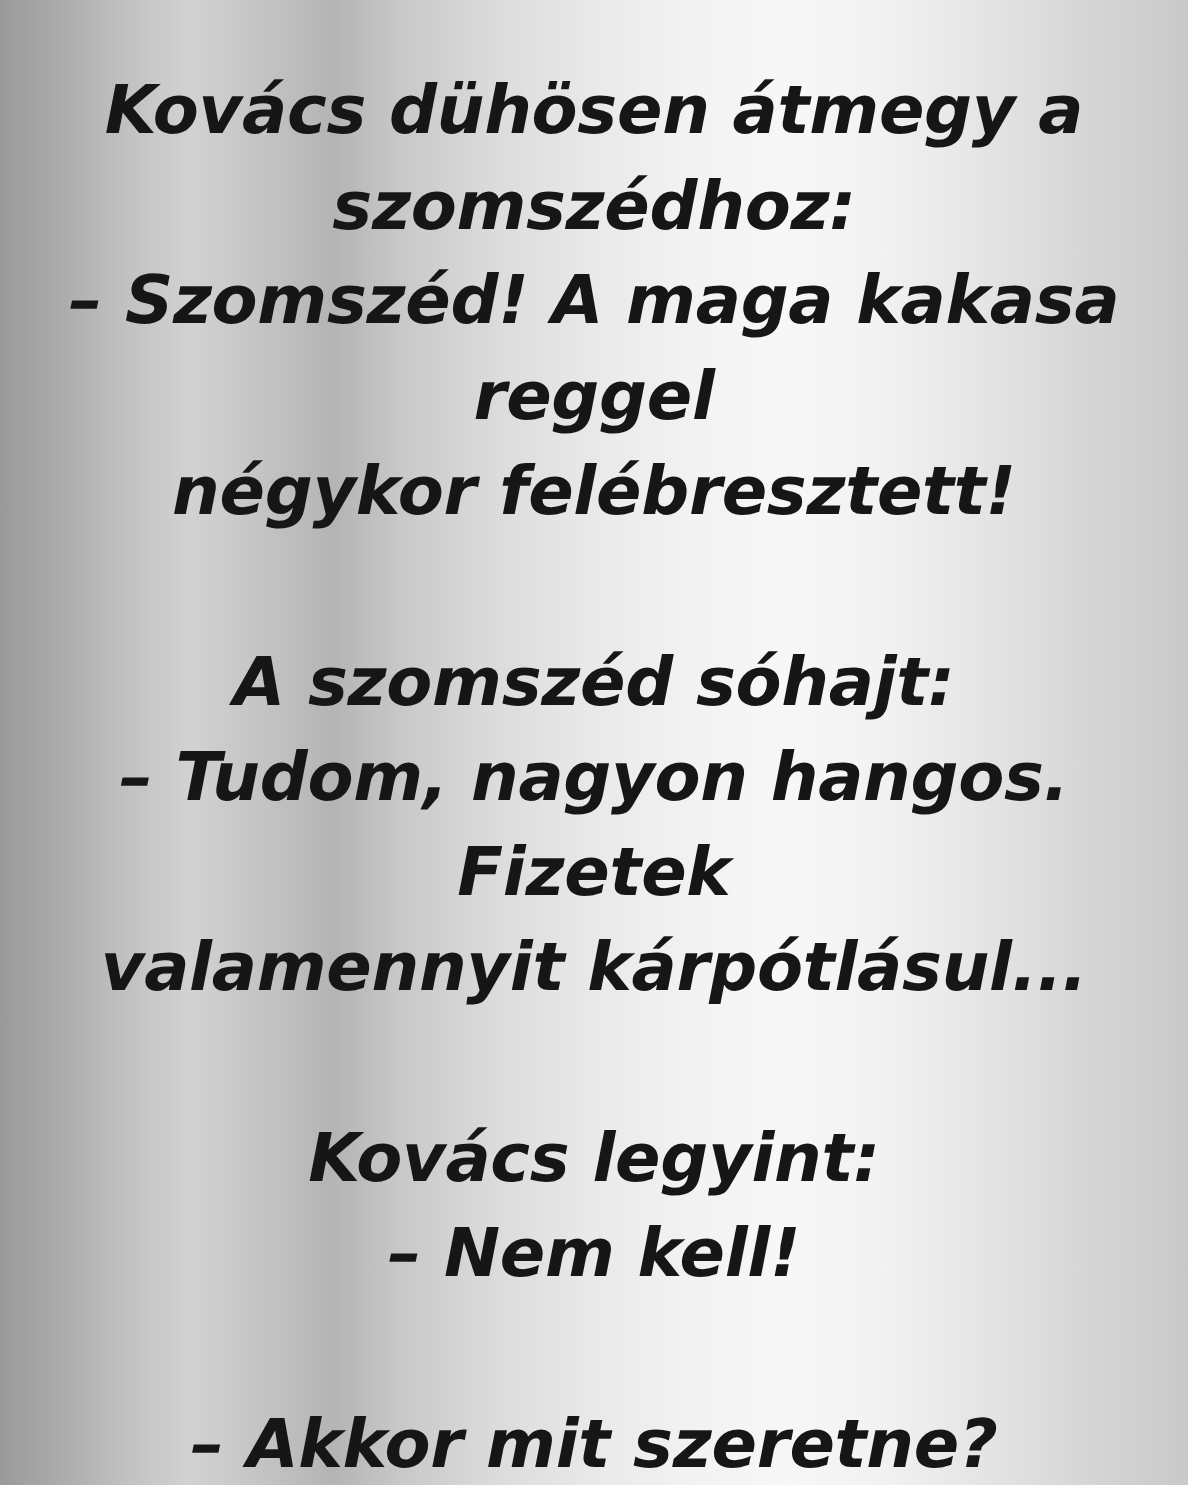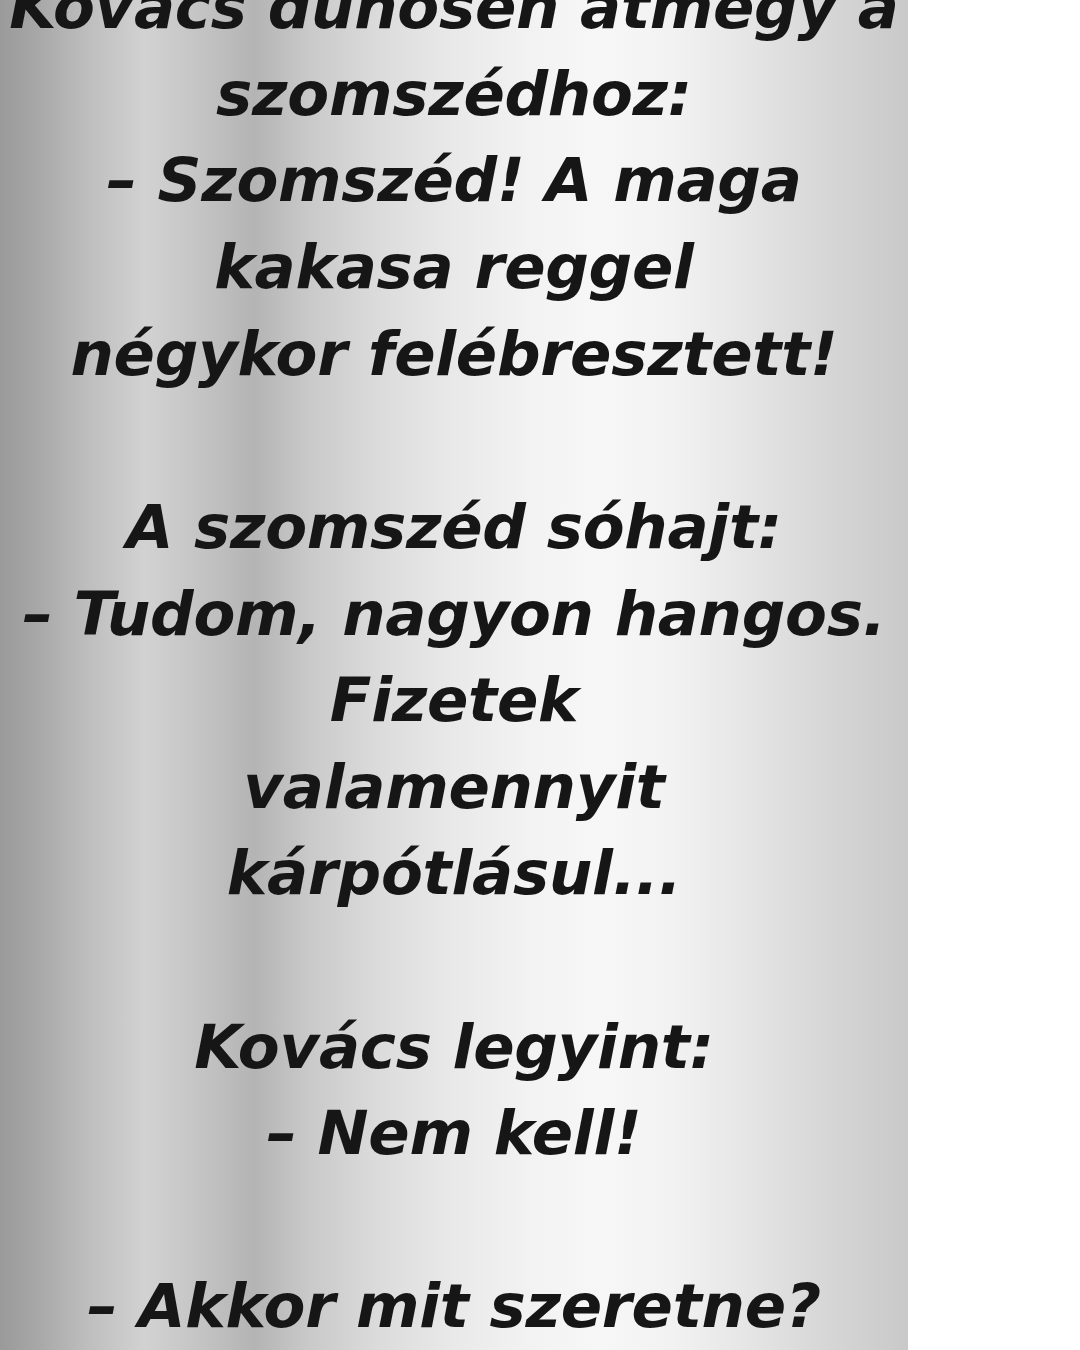--- a/index.html
+++ b/index.html
@@ -7,21 +7,21 @@
     padding: 0;
   }
   body {
     width: 1080px;
     height: 1350px;
     overflow: hidden;
     font-family: "DejaVu Sans", sans-serif;
   }
   .poster {
     position: relative;
-    width: 908px;
+    width: 1080px;
     height: 1350px;
     box-sizing: border-box;
     
     background:
       linear-gradient(90deg,
         #9a9a9a 0%,
         #a7a7a7 4%,
         #bfbfbf 10%,
         #d2d2d2 16%,
         #c4c4c4 22%,
@@ -30,21 +30,21 @@
         #dcdcdc 42%,
         #e9e9e9 50%,
         #f2f2f2 58%,
         #f7f7f7 66%,
         #f2f2f2 74%,
         #e6e6e6 82%,
         #d8d8d8 90%,
         #cfcfcf 96%,
         #c9c9c9 100%);
     display: flex;
-    align-items: flex-end;
+    align-items: flex-start;
     justify-content: center;
   }
   .joke-text {
     width: 1080px;
     padding: 58px 8px 0 8px;
     box-sizing: border-box;
     text-align: center;
     font-family: "DejaVu Sans", sans-serif;
     font-weight: bold;
     font-style: italic;

